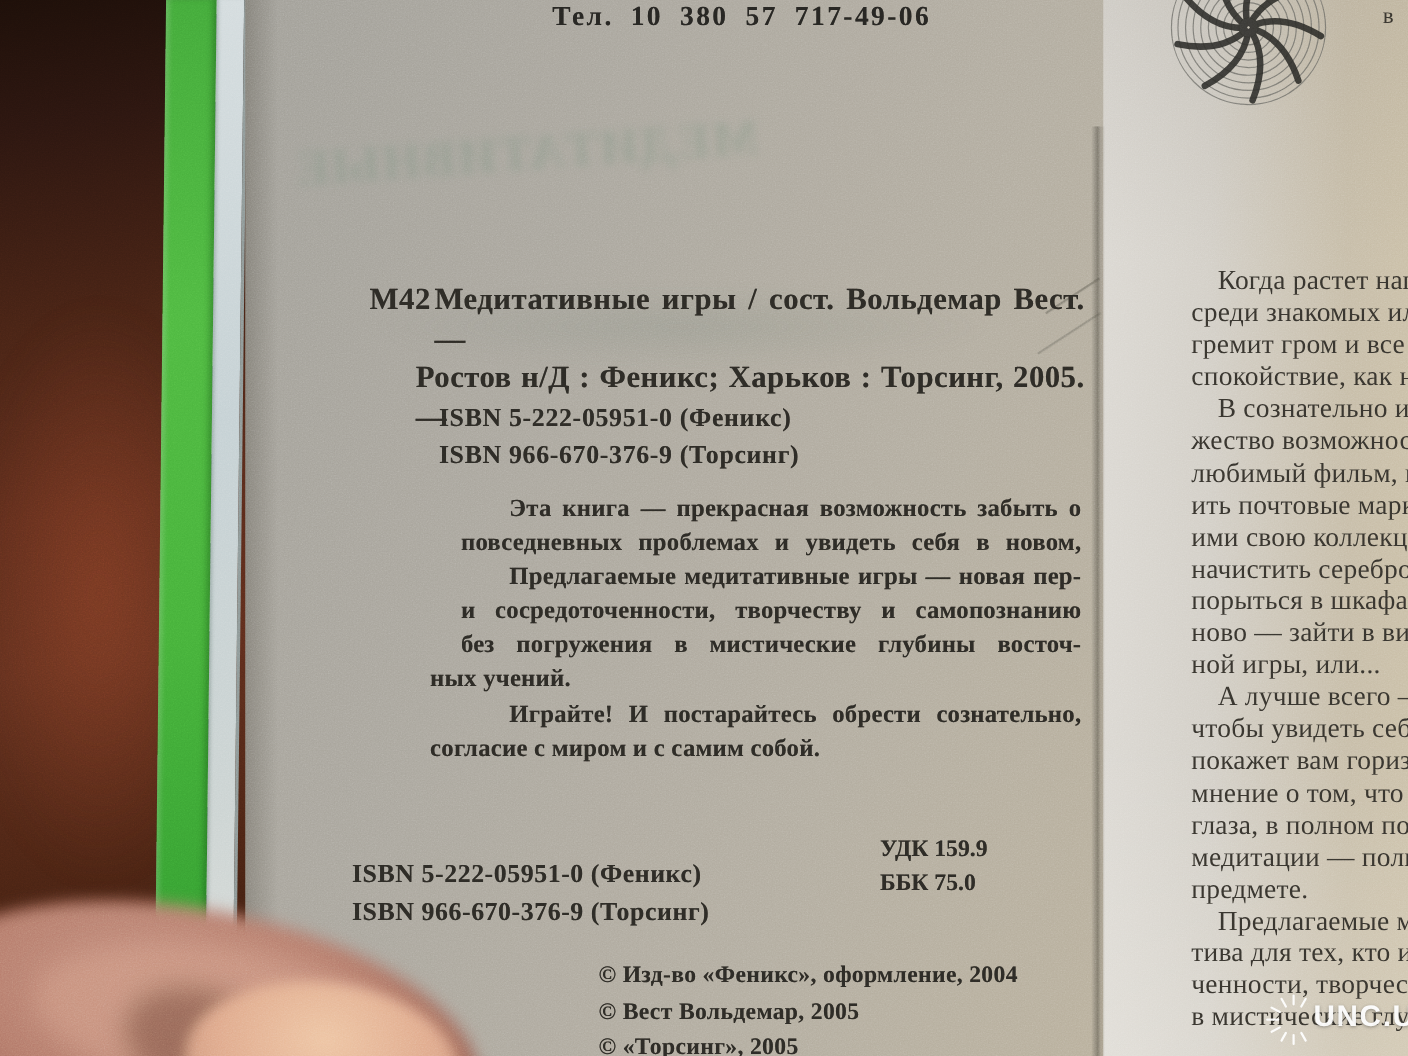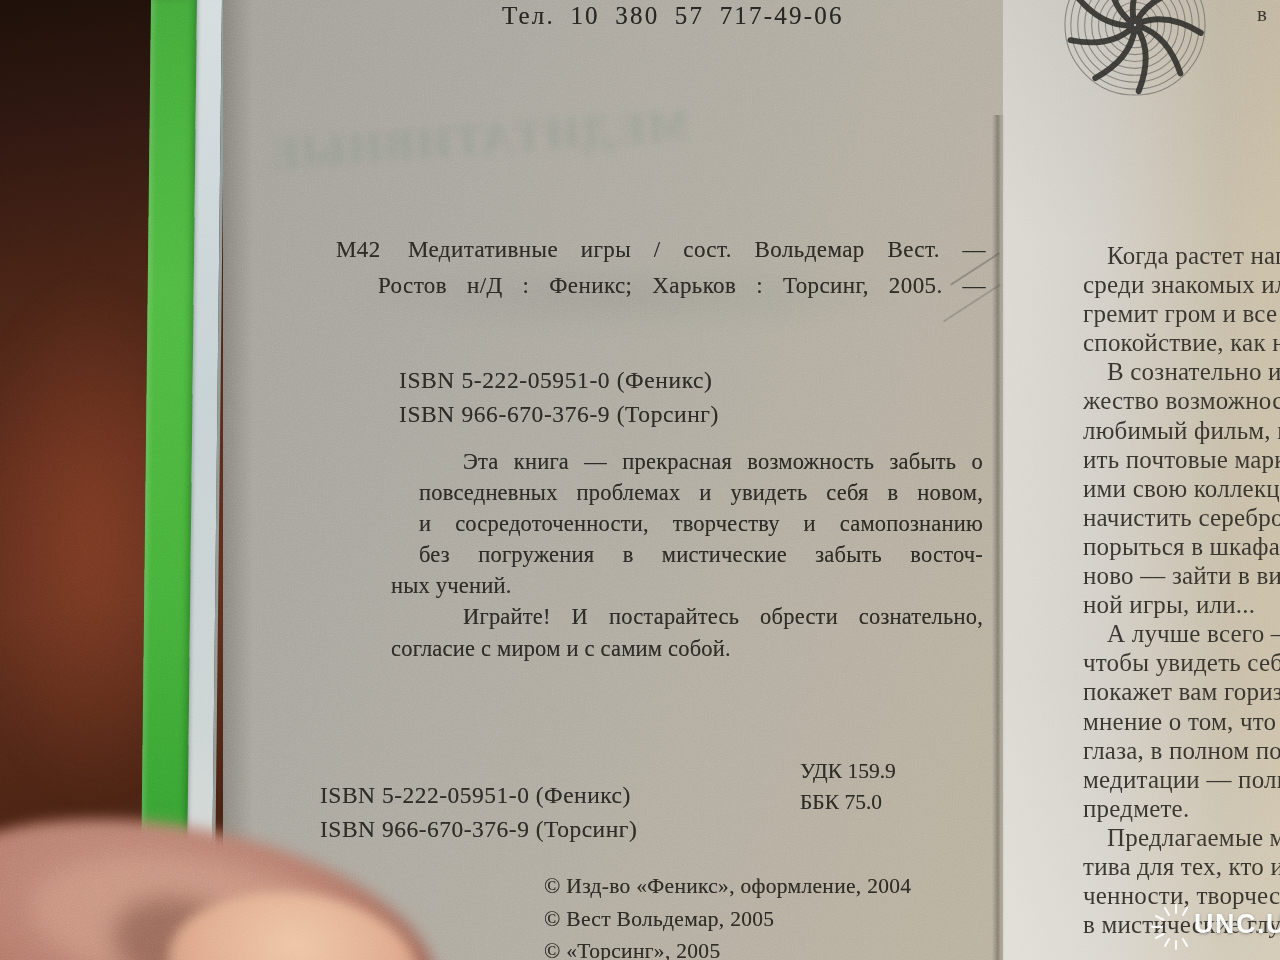--- a/index.html
+++ b/index.html
@@ -50,29 +50,29 @@
   .fold {
     position:absolute; left:992px; top:115px; width:13px; height:845px;
     background:linear-gradient(90deg, rgba(40,38,33,0) 0%, rgba(40,38,33,.38) 45%, rgba(70,66,58,.18) 65%, rgba(0,0,0,0) 100%);
     filter:blur(.6px);
   }
   .page-mark { position:absolute; height:0; border-top:2px solid rgba(80,78,70,.42); transform:rotate(-33deg); filter:blur(.6px); }
   .mark1 { left:946px; top:268px; width:58px; }
   .mark2 { left:938px; top:302px; width:68px; border-top-color:rgba(80,78,70,.30); }
 
   
-  .t { position:absolute; color:#2c2a25; font-weight:400; white-space:nowrap; }
+  .t { position:absolute; color:#2c2a25; font-weight:700; white-space:nowrap; }
   .soft { text-shadow:0 0 .6px rgba(44,42,37,.55); }
   .jl { text-align:justify; text-align-last:justify; white-space:normal;margin-left:28px; }
   .phone { left:502px; top:2px; font-size:25px; letter-spacing:2.2px; word-spacing:7px; color:#262522; }
 
-  .catalog { left:336px; top:232px; width:650px; font-size:23px; line-height:35.5px; letter-spacing:.4px; }
+  .catalog { left:336px; top:255px; width:650px; font-size:28px; line-height:35.5px; letter-spacing:.4px; }
   .catalog .row1 { display:flex; }
   .catalog .code { flex:none; width:56px; }
-  .catalog .row1 .rest { flex:1; margin-left:16px; text-align:justify; text-align-last:justify; white-space:normal; }
+  .catalog .row1 .rest { flex:1; margin-left:3px; text-align:justify; text-align-last:justify; white-space:normal; }
   .catalog .cont { margin-left:42px; text-align:justify; text-align-last:justify; white-space:normal; }
 
   .isbn-top { left:399px; top:364px; font-size:23.5px; line-height:33.5px; letter-spacing:.6px; }
   .bodytext { left:391px; top:446px; width:592px; font-size:22.5px; line-height:31.1px; letter-spacing:.2px; white-space:normal; }
   .bodytext .ind { padding-left:44px; }
   .udkbbk { left:800px; top:756px; width:186px; text-align:left; font-size:21.5px; line-height:31px; }
   .isbn-bot { left:320px; top:779px; font-size:23.5px; line-height:33.5px; letter-spacing:.5px; }
   .copy { left:544px; top:870px; font-size:21.5px; line-height:32.5px; letter-spacing:.3px; }
 
   
@@ -177,22 +177,23 @@
 </div>
 
 <div class="t soft isbn-top">
   <div>ISBN 5-222-05951-0 (Феникс)</div>
   <div>ISBN 966-670-376-9 (Торсинг)</div>
 </div>
 
 <div class="t soft bodytext">
   <div class="ind jl">Эта книга — прекрасная возможность забыть о</div>
   <div class="jl">повседневных проблемах и увидеть себя в новом,</div>
+  <div class="ind jl">Предлагаемые медитативные игры — новая пер-</div>
   <div class="jl">и сосредоточенности, творчеству и самопознанию</div>
-  <div class="jl">без погружения в мистические забыть восточ-</div>
+  <div class="jl">без погружения в мистические глубины восточ-</div>
   <div>ных учений.</div>
   <div class="ind jl">Играйте! И постарайтесь обрести сознательно,</div>
   <div>согласие с миром и с самим собой.</div>
 </div>
 
 <div class="t soft udkbbk">
   <div>УДК 159.9</div>
   <div>ББК 75.0</div>
 </div>
 

